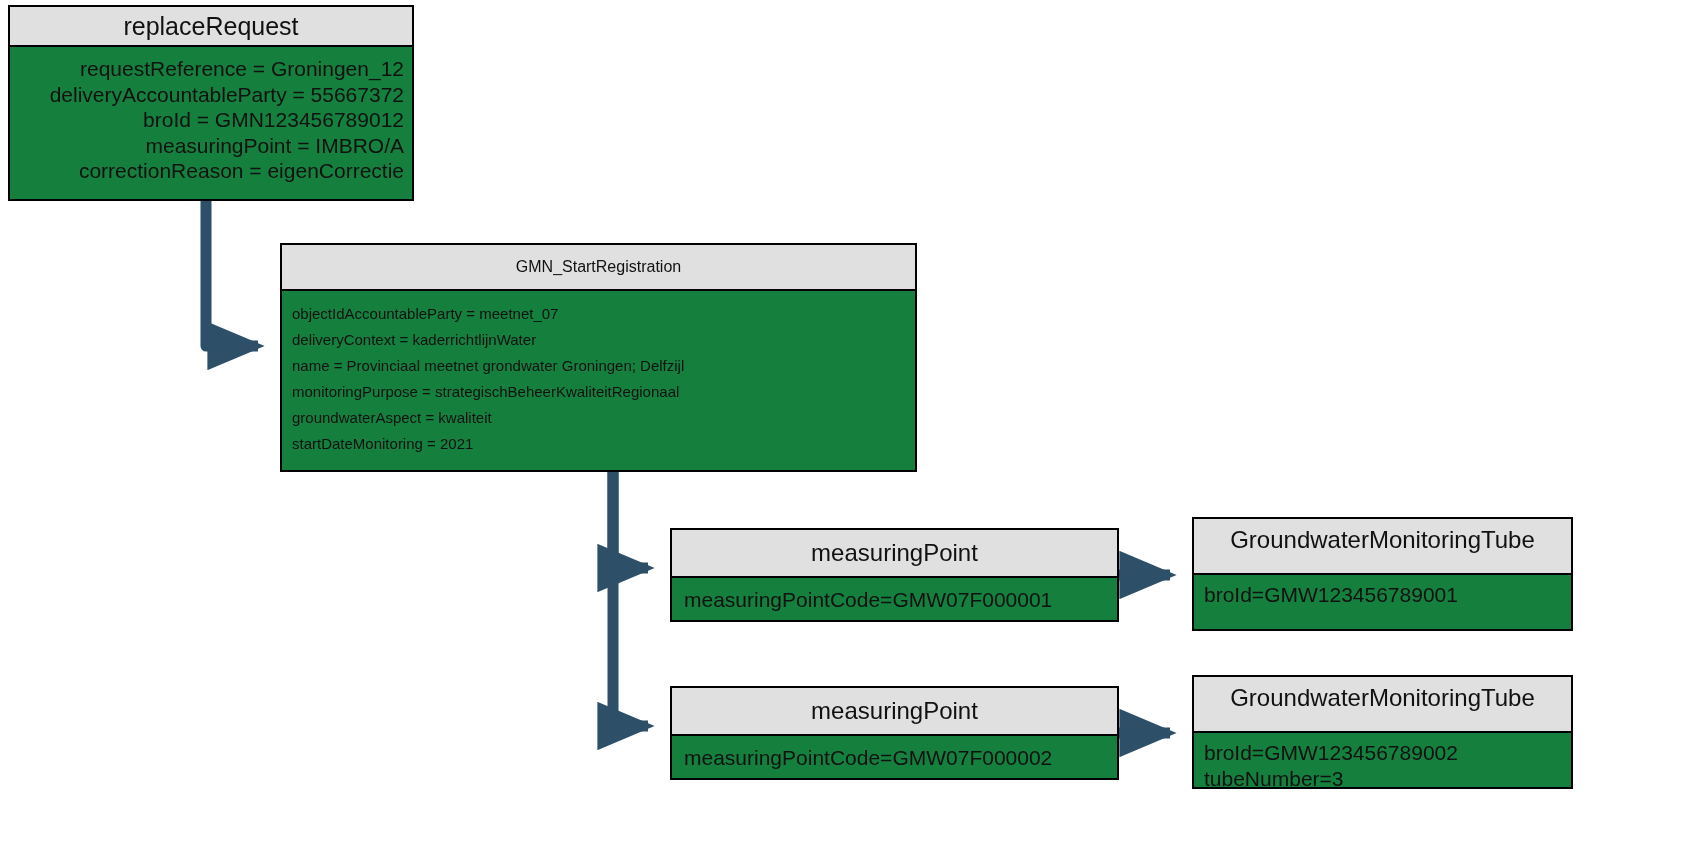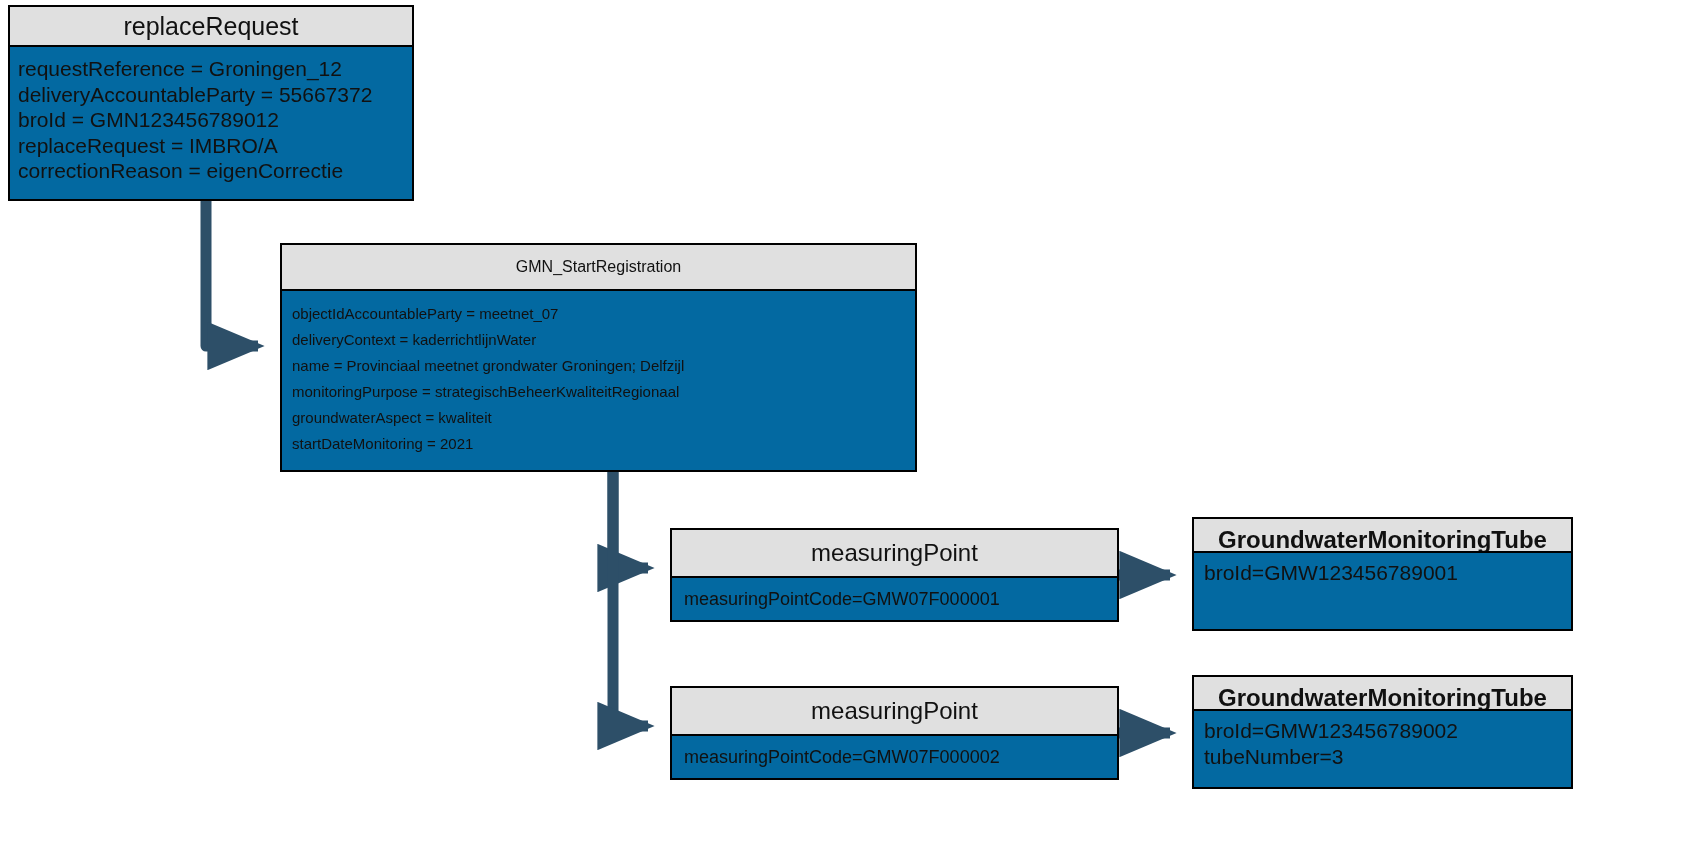--- a/index.html
+++ b/index.html
@@ -24,21 +24,21 @@
     left: 0;
     top: 0;
     width: 1686px;
     height: 864px;
     pointer-events: none;
   }
   .obj-box {
     position: absolute;
     box-sizing: border-box;
     border: 2px solid #000000;
-    background: #0369a1;
+    background: #15803d;
   }
   .obj-header {
     box-sizing: border-box;
     background: #e0e0e0;
     border-bottom: 2px solid #000000;
     text-align: center;
     color: #111111;
     white-space: nowrap;
     overflow: hidden;
   }
@@ -57,21 +57,22 @@
     top: 5px;
     width: 406px;
     height: 196px;
   }
   #box-replace-request .obj-header {
     height: 40px;
     line-height: 38px;
     font-size: 25px;
   }
   #box-replace-request .obj-body {
-    padding: 9px 8px 0 8px;
+    padding: 9px 8px 0 20px;
+    text-align: right;
   }
   #box-replace-request .attr-line {
     font-size: 21px;
     line-height: 25.5px;
   }
 
   
   #box-gmn-start-registration {
     left: 280px;
     top: 243px;
@@ -99,37 +100,36 @@
   }
   .box-measuring-point .obj-header {
     height: 48px;
     line-height: 46px;
     font-size: 24px;
   }
   .box-measuring-point .obj-body {
     padding: 9px 12px 0 12px;
   }
   .box-measuring-point .attr-line {
-    font-size: 18px;
+    font-size: 21px;
     line-height: 25px;
   }
   #box-measuring-point-1 { top: 528px; }
   #box-measuring-point-2 { top: 686px; }
 
   
   .box-gw-tube {
     left: 1192px;
     width: 381px;
     height: 114px;
   }
   .box-gw-tube .obj-header {
-    height: 34px;
+    height: 56px;
     line-height: 42px;
     font-size: 24px;
-    font-weight: bold;
   }
   .box-gw-tube .obj-body {
     padding: 7px 2px 0 10px;
   }
   .box-gw-tube .attr-line {
     font-size: 21px;
     line-height: 25.5px;
   }
   #box-gw-tube-1 { top: 517px; }
   #box-gw-tube-2 { top: 675px; }
@@ -156,21 +156,21 @@
 
     <path d="M 1119 733 L 1170 733" fill="none" stroke="#2d4f68" stroke-width="11" stroke-linecap="butt" marker-end="url(#arrowhead)"></path>
   </svg>
 
   <div class="obj-box" id="box-replace-request">
     <div class="obj-header">replaceRequest</div>
     <div class="obj-body">
       <div class="attr-line">requestReference = Groningen_12</div>
       <div class="attr-line">deliveryAccountableParty = 55667372</div>
       <div class="attr-line">broId = GMN123456789012</div>
-      <div class="attr-line">replaceRequest = IMBRO/A</div>
+      <div class="attr-line">measuringPoint = IMBRO/A</div>
       <div class="attr-line">correctionReason = eigenCorrectie</div>
     </div>
   </div>
 
   <div class="obj-box" id="box-gmn-start-registration">
     <div class="obj-header">GMN_StartRegistration</div>
     <div class="obj-body">
       <div class="attr-line">objectIdAccountableParty = meetnet_07</div>
       <div class="attr-line">deliveryContext = kaderrichtlijnWater</div>
       <div class="attr-line">name = Provinciaal meetnet grondwater Groningen; Delfzijl</div>

